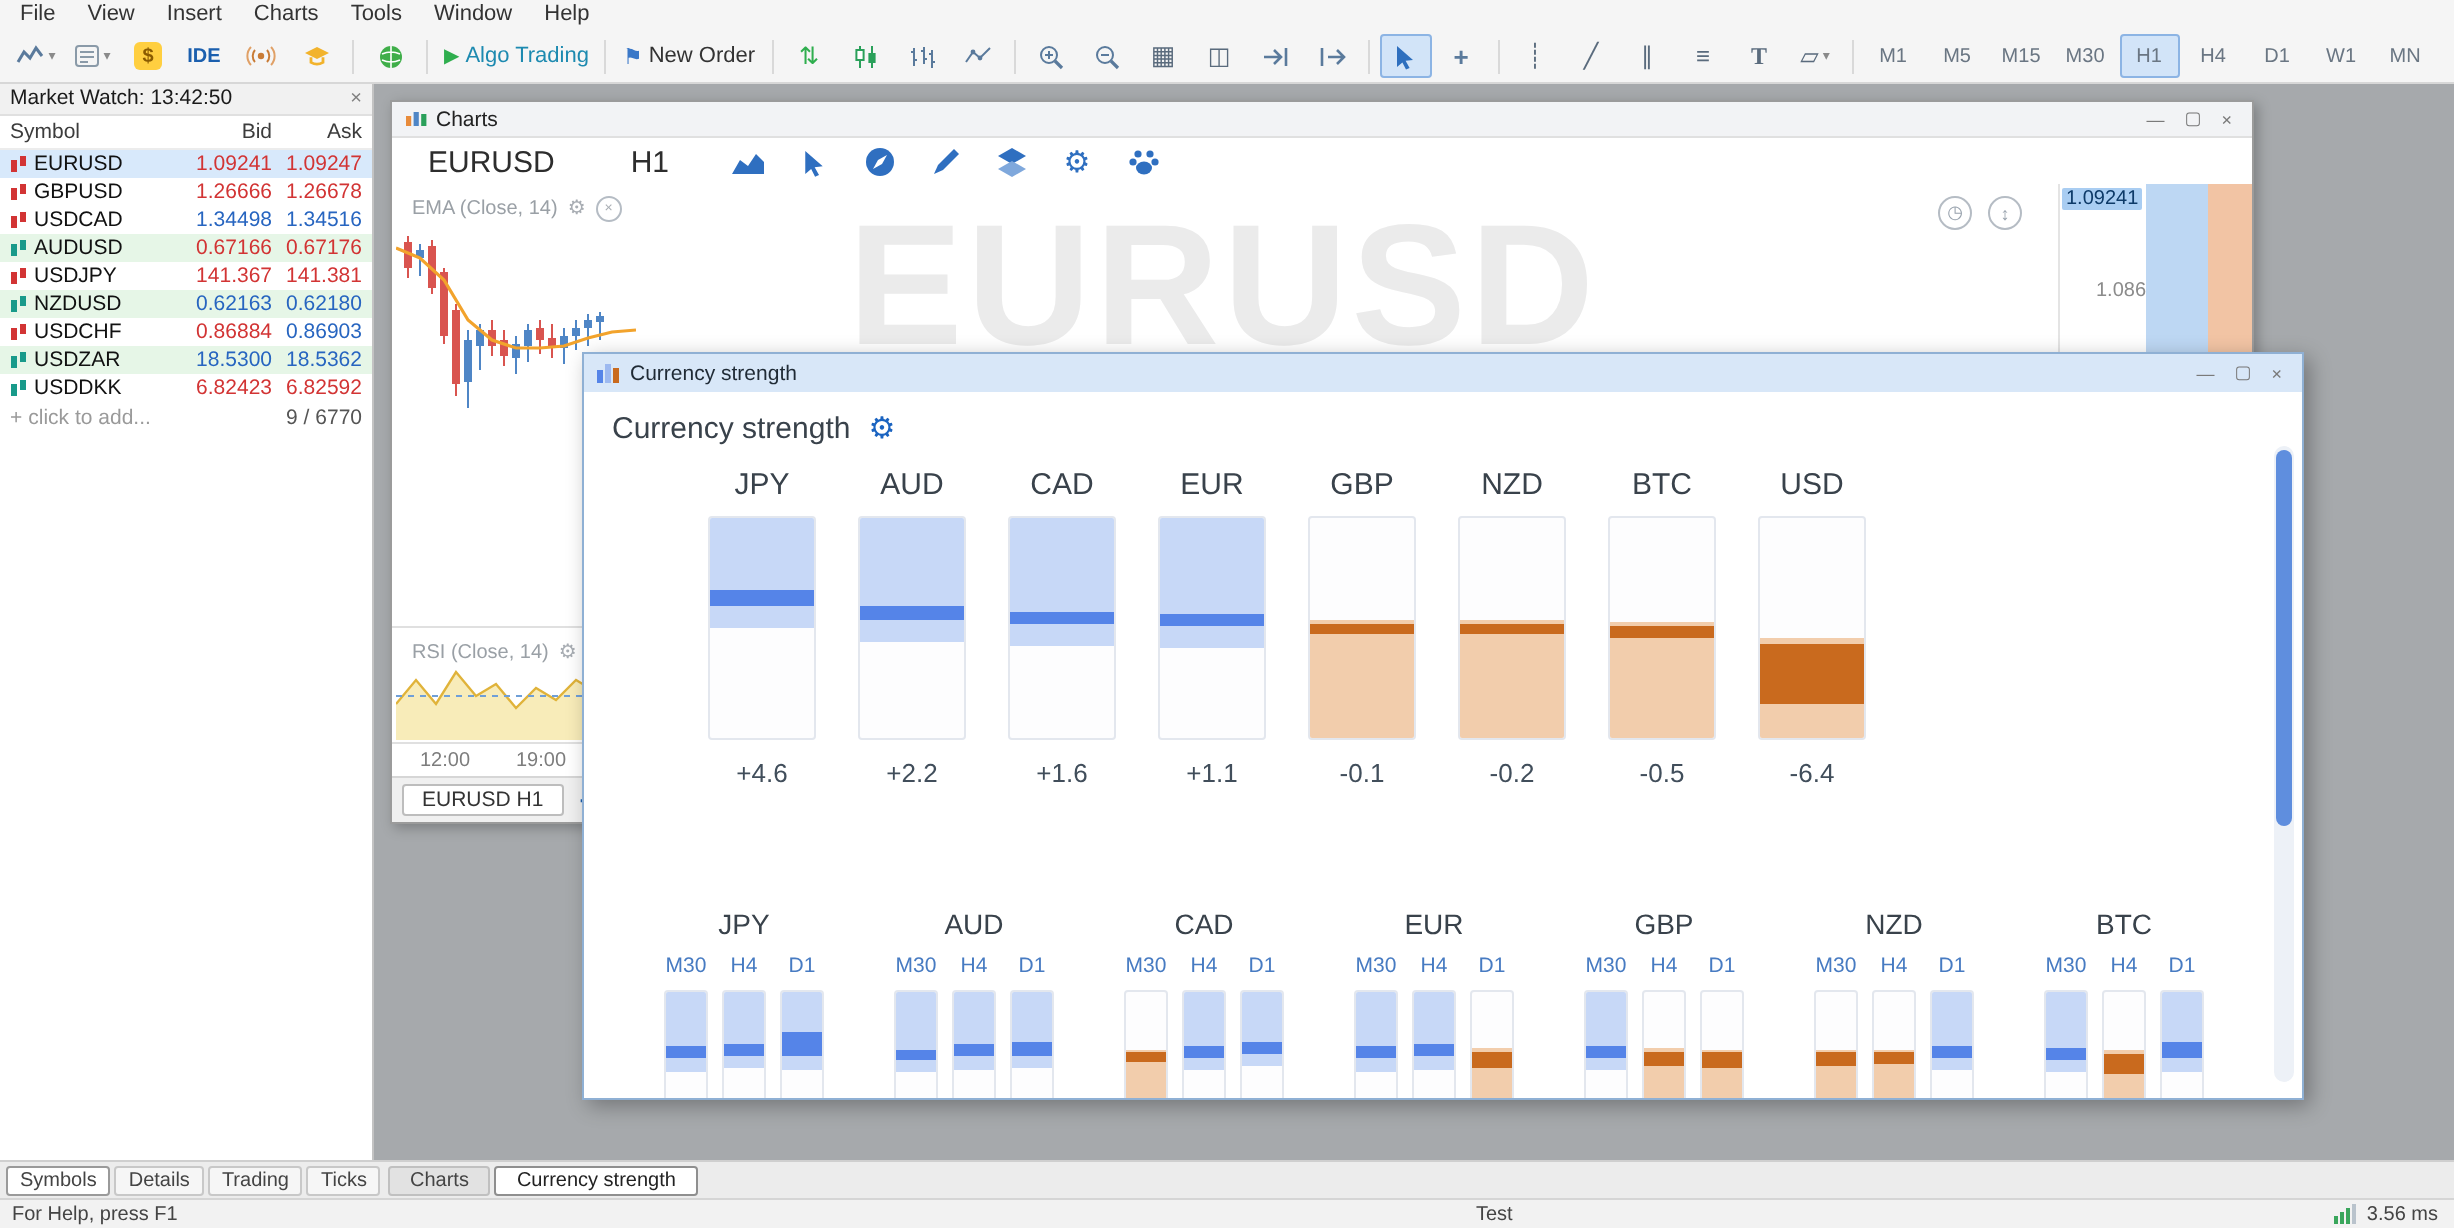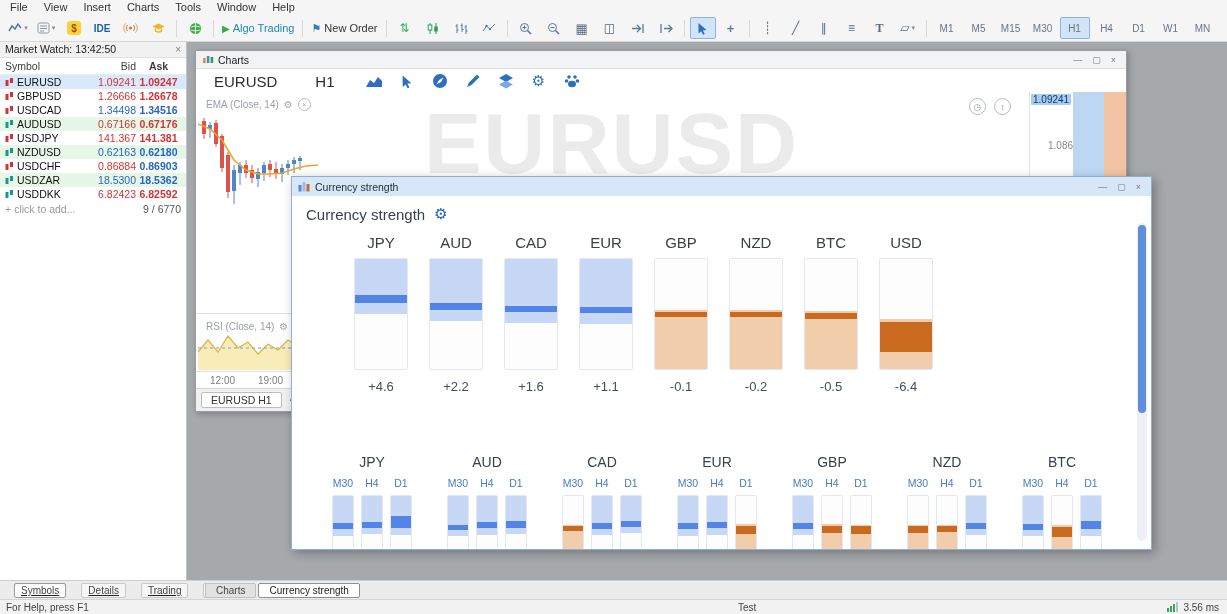--- a/index.html
+++ b/index.html
@@ -22,37 +22,37 @@
   .dollar-chip{width:14px;height:14px;background:#ffcf40;border-radius:3px;color:#8a5b00;font-weight:bold;font-size:10px;display:flex;align-items:center;justify-content:center;}
   .right-group{margin-left:auto;display:flex;align-items:center;gap:8px;padding-right:10px;}
 
   
   .mw{position:absolute;left:0;top:41px;width:186px;bottom:33px;background:#fff;border-right:1px solid #c3c3c3;z-index:20;}
   .mw-title{height:16px;background:#f1f1f1;border-bottom:1px solid #e0e0e0;display:flex;align-items:center;padding:0 5px;font-size:10.5px;color:#1a1a1a;}
   .mw-close{margin-left:auto;color:#808080;font-size:10px;}
   .mw-head{display:flex;height:16px;align-items:center;border-bottom:1px solid #ececec;color:#3c3c3c;font-size:10.5px;}
   .c-sym{width:80px;padding-left:5px;}
   .c-bid{width:54px;text-align:right;}
-  .c-ask{width:46px;text-align:center;padding-right:5px;font-weight:bold;}
+  .c-ask{width:46px;text-align:right;padding-right:5px;}
   .mw-row{display:flex;height:14px;align-items:center;font-size:10.5px;}
   .mw-row .c-sym{display:flex;align-items:center;gap:3px;color:#111;}
   .hl-blue{background:#d8e9fb;}
   .hl-green{background:#e6f6e7;}
   .pr-r{color:#d23434;}
   .pr-b{color:#2765c0;}
   .ic-dn{color:#d23434;}
   .ic-up{color:#189a8a;}
   .sym-ic{display:inline-flex;}
   .mw-add{display:flex;align-items:center;height:15px;color:#9a9a9a;padding:0 5px;font-size:10.5px;}
   .mw-count{margin-left:auto;color:#555;}
 
   
   .mdi{position:absolute;left:186px;top:41px;right:0;bottom:33px;background:#a6a9ac;z-index:1;}
   .bottom-strip{position:absolute;left:0;bottom:14px;width:100%;height:19px;background:#ececec;border-top:1px solid #cfcfcf;display:flex;align-items:center;z-index:25;}
-  .mw-tabs{display:flex;gap:15px;padding-left:14px;width:183px;flex:0 0 auto;text-decoration:underline;}
+  .mw-tabs{display:flex;gap:2px;padding-left:3px;width:183px;flex:0 0 auto;}
   .mw-tab{border:1px solid #c8c8c8;background:#f6f6f6;font-size:10px;color:#444;padding:1px 6px;border-radius:2px;}
   .mw-tab.act{background:#fff;border-color:#9a9a9a;}
   .win-tabs{display:flex;gap:2px;padding-left:8px;}
   .win-tab{border:1px solid #c0c0c0;background:#e2e2e2;font-size:10px;color:#444;padding:1px 10px;border-radius:2px;}
   .win-tab.act{background:#fff;border-color:#8f8f8f;color:#222;}
   .statusbar{position:absolute;left:0;bottom:0;width:100%;height:14px;background:#f2f2f2;border-top:1px solid #d5d5d5;display:flex;align-items:center;font-size:10px;color:#444;z-index:25;}
   .sb-left{padding-left:6px;}
   .sb-center{position:absolute;left:738px;}
   .sb-right{margin-left:auto;display:flex;align-items:center;gap:4px;padding-right:8px;}
 

